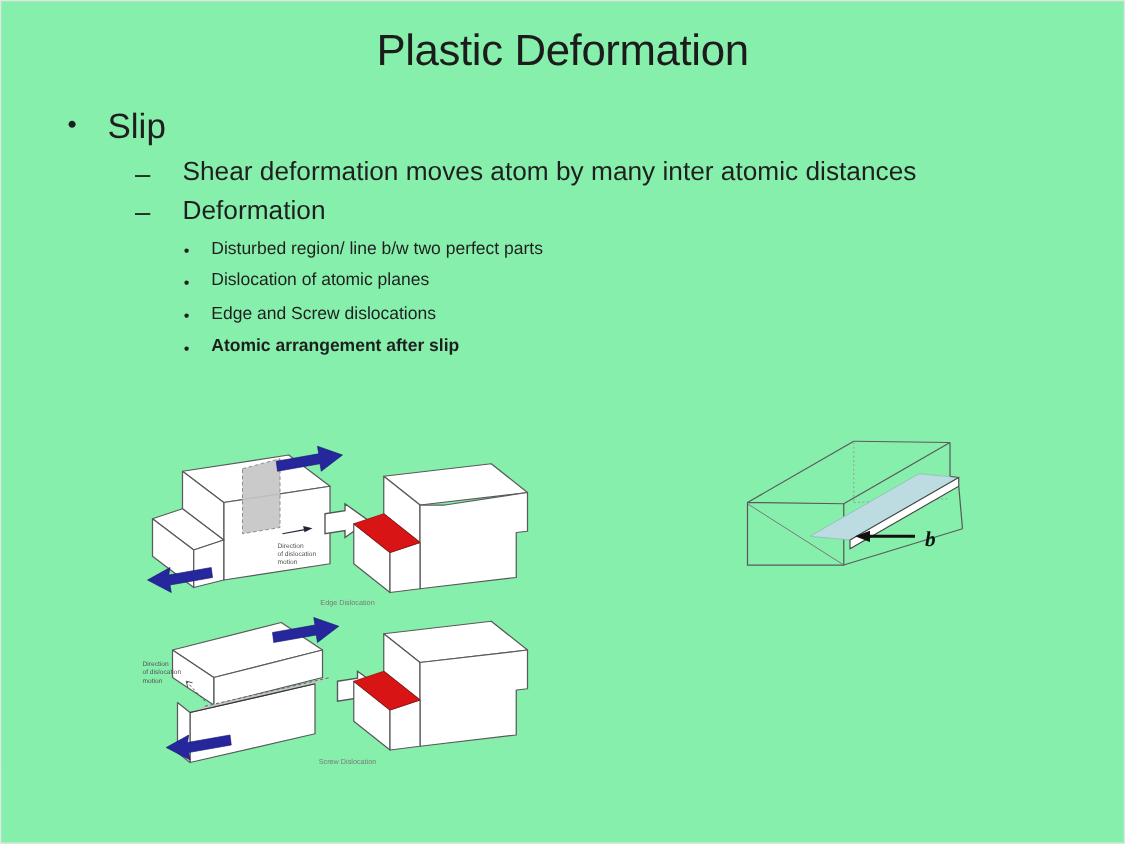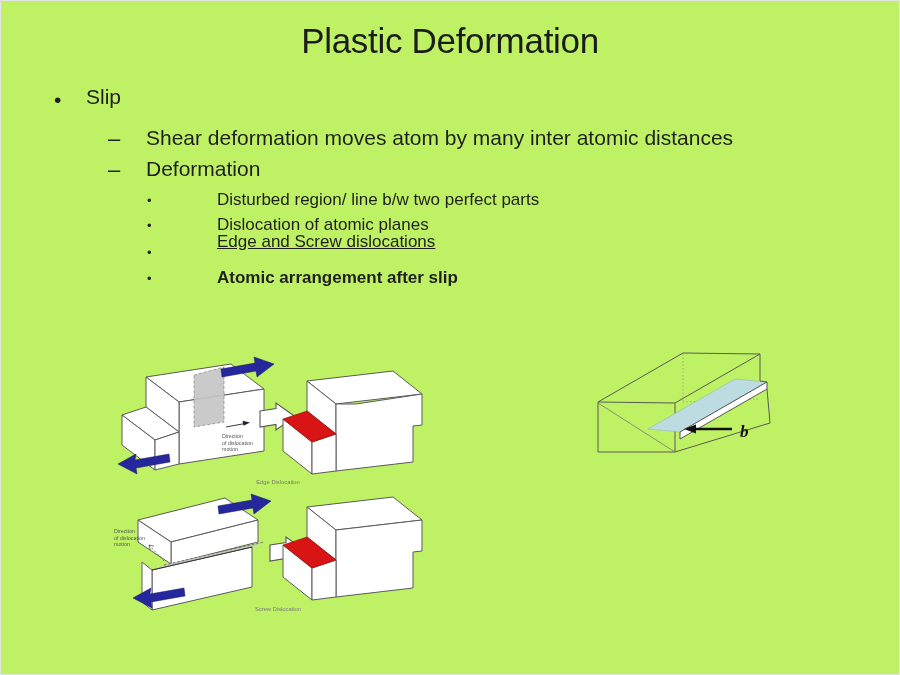--- a/index.html
+++ b/index.html
@@ -1,36 +1,36 @@
 <!DOCTYPE html>
 <html><head>
 <meta charset="utf-8">
 <style>
   html,body { margin:0; padding:0; background:#fff; }
   .slide {
-    position:relative; width:900px; height:675px; background:#bef264;
+    position:relative; width:900px; height:675px; background:#86efac;
     font-family:"Liberation Sans", sans-serif; color:#1f1f1f;
     box-shadow: inset 0 0 0 1px #e4e4e4; overflow:hidden;
   }
   .title {
     position:absolute; top:21px; left:0; width:100%; text-align:center;
     font-size:35px; color:#1c1c1c; letter-spacing:-0.3px;
   }
   .marker, .line { position:absolute; white-space:nowrap; }
   .l1-marker { left:54px;  top:88px;  font-size:21px; }
-  .l1-text   { left:86px;  top:85px;  font-size:21px; }
+  .l1-text   { left:86px;  top:85px;  font-size:28px; }
   .l2-marker { left:108px; font-size:22px; }
   .l2-text   { left:146px; font-size:21px; }
   .m2a { top:126px; } .t2a { top:126px; }
   .m2b { top:157px; } .t2b { top:157px; }
   .l3-marker { left:147px; font-size:13px; }
-  .l3-text   { left:169px; font-size:17px;margin-left:48px; }
+  .l3-text   { left:169px; font-size:14px; }
   .m3a { top:193px; } .t3a { top:190px; }
   .m3b { top:218px; } .t3b { top:215px; }
-  .m3c { top:245px; } .t3c { top:232px;text-decoration:underline; }
+  .m3c { top:245px; } .t3c { top:242px; }
   .m3d { top:271px; } .t3d { top:268px;font-weight:bold; }
   .fig { position:absolute; }
   .fig-edge   { left:110px; top:350px; width:335px; height:145px; }
   .fig-screw  { left:90px;  top:485px; width:350px; height:135px; }
   .fig-burgers{ left:585px; top:340px; width:220px; height:125px; }
   svg { display:block; width:100%; height:100%; }
   .wire  { fill:#ffffff; stroke:#5a5a5a; stroke-width:1; stroke-linejoin:round; }
   .edge-line { fill:none; stroke:#5a5a5a; stroke-width:1; }
   .tiny  { font-size:5.3px; fill:#555; font-family:"Liberation Sans", sans-serif; }
   .cap   { font-size:5.8px; fill:#7a7a7a; font-family:"Liberation Sans", sans-serif; text-anchor:middle; }

